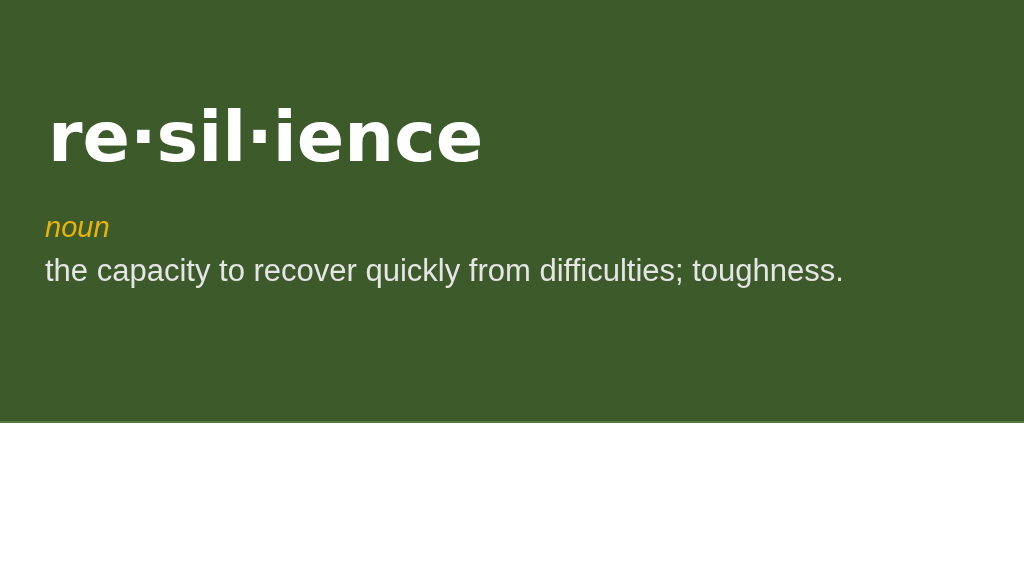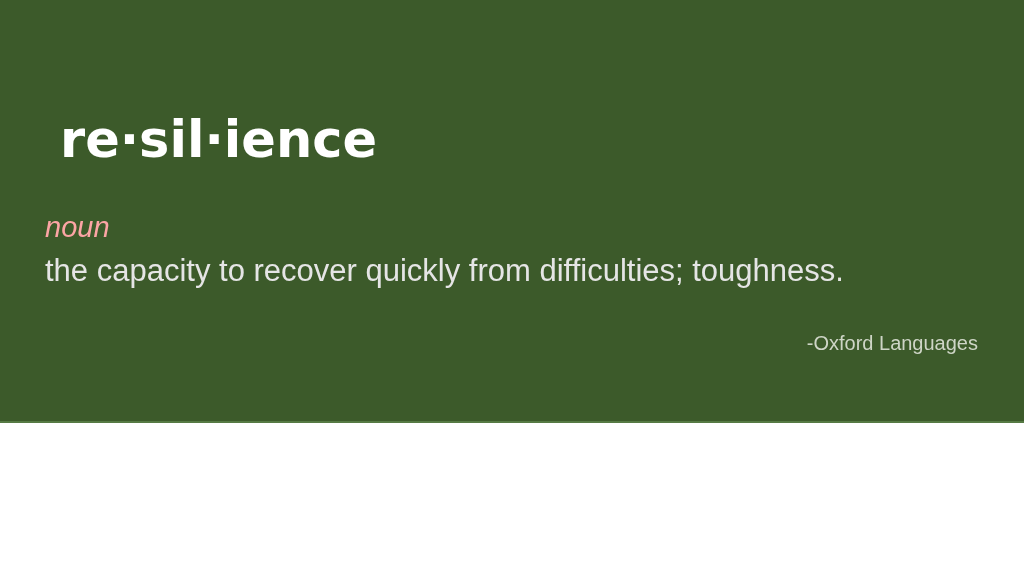--- a/index.html
+++ b/index.html
@@ -30,41 +30,41 @@
     height: 423px;
     background: #3c5a2a;
     box-sizing: border-box;
     border-bottom: 2px solid #567a44;
   }
 
   .headword {
     position: absolute;
     left: 44px;
     top: 98px;
-    margin: 16px;
+    margin: 4px;
     font-family: "DejaVu Sans", sans-serif;
     font-weight: bold;
-    font-size: 51px;
+    font-size: 70px;
     line-height: 1;
     letter-spacing: 0px;
     color: #ffffff;
     white-space: nowrap;
   }
 
   .part-of-speech {
     position: absolute;
     left: 45px;
     top: 213px;
     margin: 0;
     font-family: "Liberation Sans", sans-serif;
     font-style: italic;
     font-weight: normal;
     font-size: 29px;
     line-height: 1;
-    color: #fca5a5;
+    color: #eab308;
   }
 
   .definition-text {
     position: absolute;
     left: 45px;
     top: 253px;
     margin: 0;
     font-family: "Liberation Sans", sans-serif;
     font-weight: normal;
     font-size: 31px;
@@ -103,21 +103,20 @@
 <div class="slide">
 
   <section class="definition-panel">
 
     <h1 class="headword">re·sil·ience</h1>
 
     <p class="part-of-speech">noun</p>
 
     <p class="definition-text">the capacity to recover quickly from difficulties; toughness.</p>
 
-    <p class="attribution">-Oxford Languages</p>
 
   </section>
 
   <section class="title-band">
 
     
 
   </section>
 
 </div>

